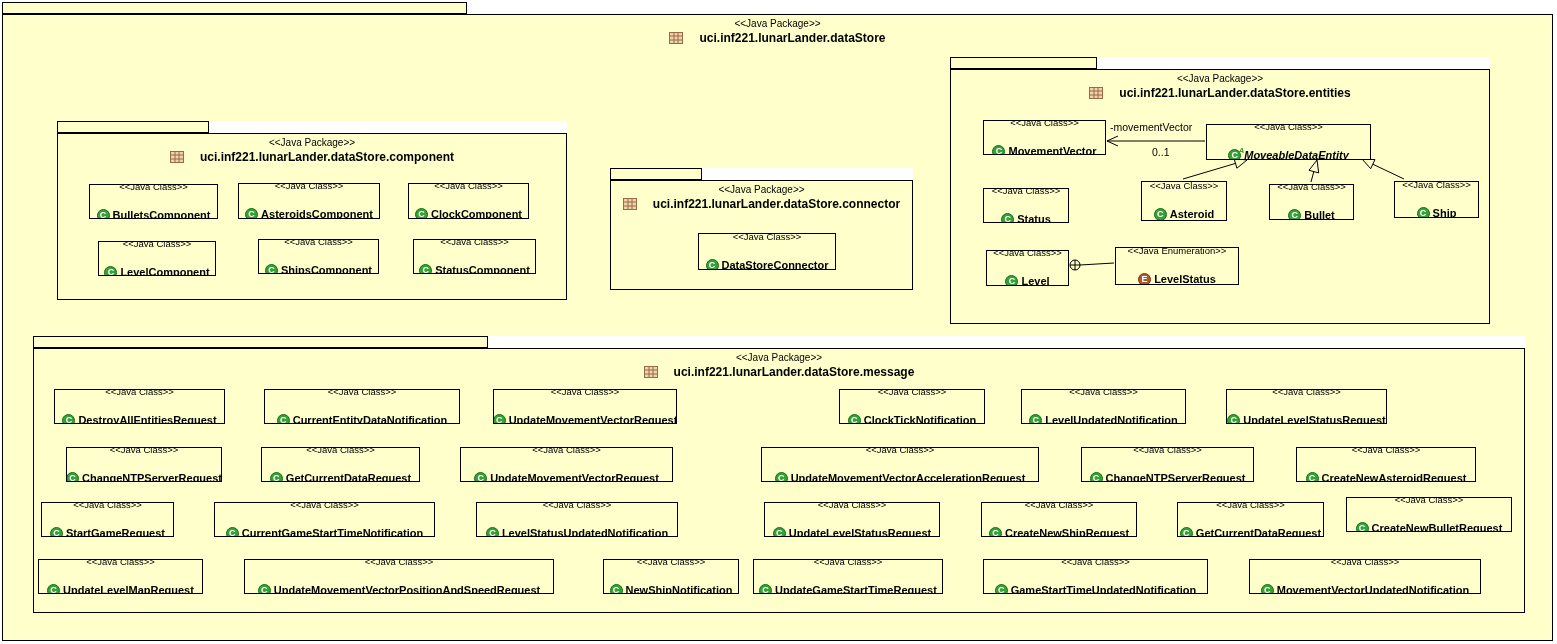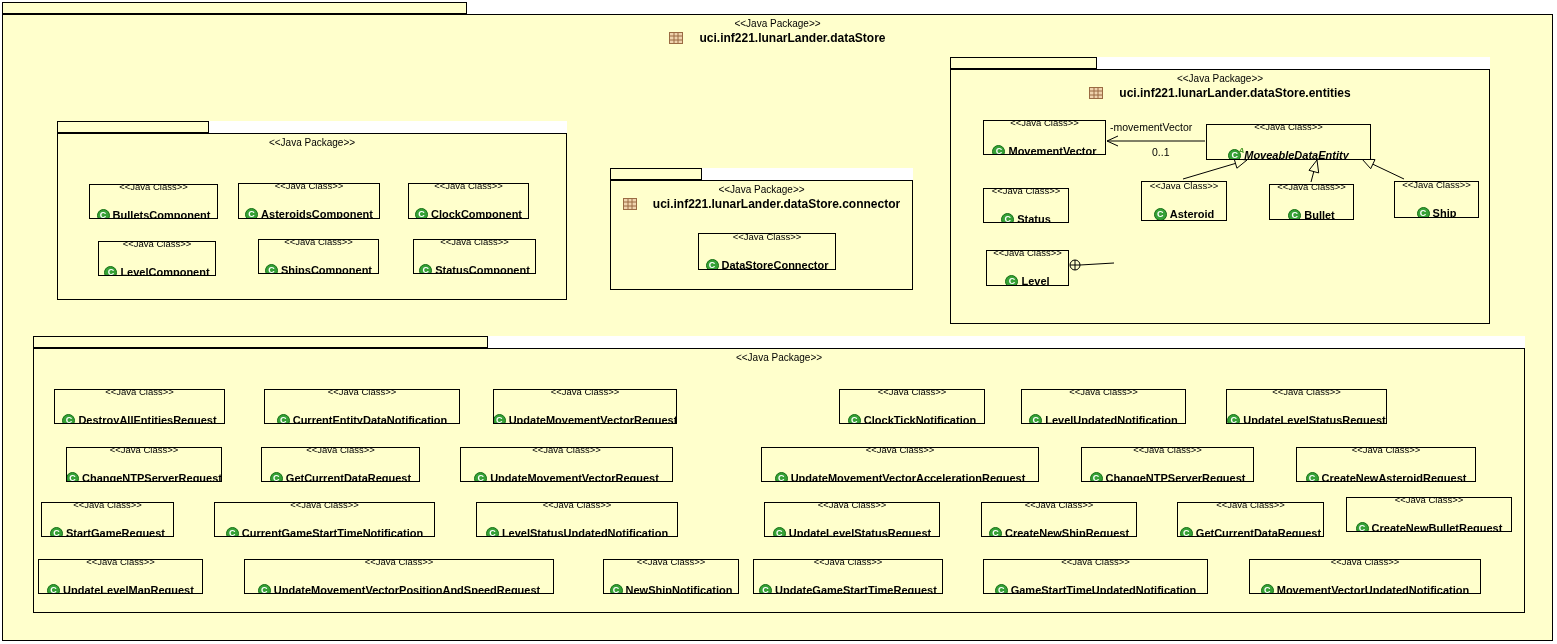--- a/index.html
+++ b/index.html
@@ -66,20 +66,30 @@
   </div>
 
   <div class="pkg" style="left:57px;top:121px;width:510px;">
     <div class="tabrow">
       <div class="tab" style="width:152px"></div>
       <div class="notch"></div>
     </div>
     <div class="pbody" style="height:167px">
       <div class="ptitle">
         <div class="pstereo">&lt;&lt;Java Package&gt;&gt;</div>
+        <div class="pname">
+          <svg class="pkgicon" width="14" height="12" viewBox="0 0 14 12">
+              <rect x="0.5" y="0.5" width="13" height="11" fill="#EFD3AD" stroke="#9A6B43"></rect>
+              <line x1="0.5" y1="4" x2="13.5" y2="4" stroke="#9A6B43"></line>
+              <line x1="0.5" y1="8" x2="13.5" y2="8" stroke="#9A6B43"></line>
+              <line x1="5" y1="0.5" x2="5" y2="11.5" stroke="#9A6B43"></line>
+              <line x1="9" y1="0.5" x2="9" y2="11.5" stroke="#9A6B43"></line>
+            </svg>
+          <span>uci.inf221.lunarLander.dataStore.component</span>
+        </div>
       </div>
 
       <div class="cls" style="left:31px;top:50px;width:129px">
         <div class="st">&lt;&lt;Java Class&gt;&gt;</div>
         <div class="nm">
             <span class="ic ic-c">C</span>
             <span class="cname">BulletsComponent</span>
           </div>
       </div>
       <div class="cls" style="left:180px;top:49px;width:142px;height:36px">
@@ -214,31 +224,48 @@
             <span class="cname">Ship</span>
           </div>
       </div>
       <div class="cls" style="left:35px;top:180px;width:83px;height:36px">
         <div class="st">&lt;&lt;Java Class&gt;&gt;</div>
         <div class="nm">
             <span class="ic ic-c">C</span>
             <span class="cname">Level</span>
           </div>
       </div>
+      <div class="cls" style="left:164px;top:177px;width:124px;height:38px">
+        <div class="st">&lt;&lt;Java Enumeration&gt;&gt;</div>
+        <div class="nm">
+            <span class="ic ic-e">E</span>
+            <span class="cname">LevelStatus</span>
+          </div>
+      </div>
     </div>
   </div>
 
   <div class="pkg" style="left:33px;top:336px;width:1492px;">
     <div class="tabrow">
       <div class="tab" style="width:455px"></div>
       <div class="notch"></div>
     </div>
     <div class="pbody" style="height:265px">
       <div class="ptitle">
         <div class="pstereo">&lt;&lt;Java Package&gt;&gt;</div>
+        <div class="pname">
+          <svg class="pkgicon" width="14" height="12" viewBox="0 0 14 12">
+              <rect x="0.5" y="0.5" width="13" height="11" fill="#EFD3AD" stroke="#9A6B43"></rect>
+              <line x1="0.5" y1="4" x2="13.5" y2="4" stroke="#9A6B43"></line>
+              <line x1="0.5" y1="8" x2="13.5" y2="8" stroke="#9A6B43"></line>
+              <line x1="5" y1="0.5" x2="5" y2="11.5" stroke="#9A6B43"></line>
+              <line x1="9" y1="0.5" x2="9" y2="11.5" stroke="#9A6B43"></line>
+            </svg>
+          <span>uci.inf221.lunarLander.dataStore.message</span>
+        </div>
       </div>
 
       <div class="cls" style="left:20px;top:40px;width:171px">
         <div class="st">&lt;&lt;Java Class&gt;&gt;</div>
         <div class="nm">
             <span class="ic ic-c">C</span>
             <span class="cname">DestroyAllEntitiesRequest</span>
           </div>
       </div>
       <div class="cls" style="left:230px;top:40px;width:196px">

